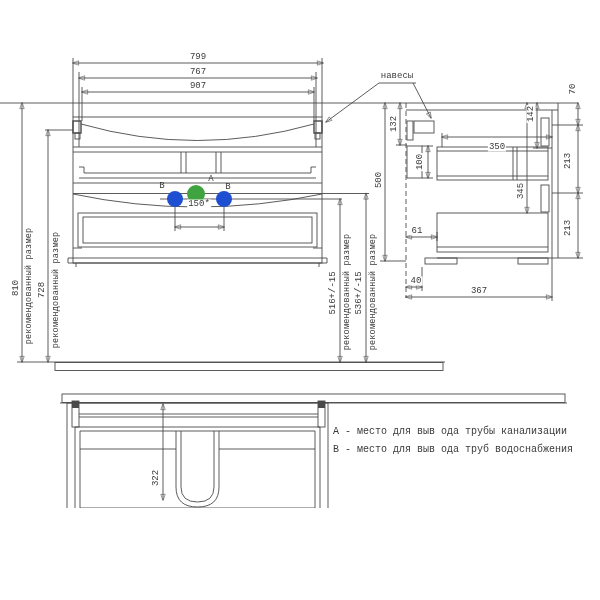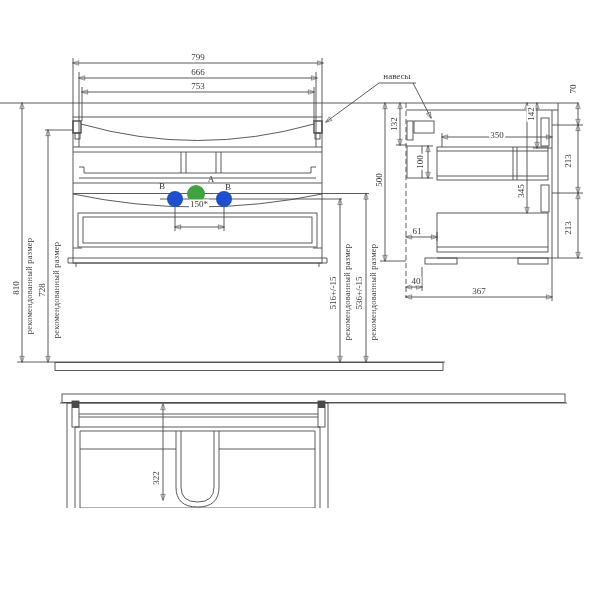--- a/index.html
+++ b/index.html
@@ -1,17 +1,17 @@
 <!DOCTYPE html>
 <html><head>
 <meta charset="utf-8">
 <style>
   html,body{margin:0;padding:0;background:#fff;}
   .wrap{position:relative;width:600px;height:508px;background:#ffffff;overflow:hidden;
-        font-family:Liberation Serif, serif;color:#3a3a3a;}
+        font-family:Liberation Mono, monospace;color:#3a3a3a;}
   svg{position:absolute;left:0;top:0;}
   .lw line,.lw path,.lw rect{stroke:#4a4a4a;stroke-width:0.9;fill:none;}
   .lw .dash{stroke-dasharray:5 3;}
   .lw .fillc{fill:#4a4a4a;stroke:none;}
   .lw .b{stroke-width:1.4;}
   .t{position:absolute;transform:translate(-50%,-50%);font-size:9px;line-height:1;
      white-space:nowrap;color:#3a3a3a;background:#fff;padding:0 1px;}
   .v{transform:translate(-50%,-50%) rotate(-90deg);}
   .note{font-size:8.5px;letter-spacing:.2px;}
   .leg{transform:translate(0,-50%);font-size:10px;background:transparent;}
@@ -183,49 +183,51 @@
     <line x1="170" y1="532" x2="182" y2="532" marker-end="url(#ar)"></line>
     <line x1="214" y1="532" x2="226" y2="532" marker-start="url(#ar)"></line>
   </g>
 
   <circle cx="175" cy="199" r="8" stroke="none" fill="#1d4fd0"></circle>
   <circle cx="224" cy="199" r="8" stroke="none" fill="#1d4fd0"></circle>
   <circle cx="196" cy="194" r="9" stroke="none" fill="#3fa43f"></circle>
 </svg>
 
 <div class="t" style="left:198px;top:57px">799</div>
-<div class="t" style="left:198px;top:72px">666</div>
-<div class="t" style="left:198px;top:86px">753</div>
+<div class="t" style="left:198px;top:72px">767</div>
+<div class="t" style="left:198px;top:86px">907</div>
 <div class="t" style="left:199px;top:204px">150*</div>
 
 <div class="t v" style="left:16px;top:288px">810</div>
 <div class="t v note" style="left:29px;top:286px">рекомендованный размер</div>
 <div class="t v" style="left:42px;top:290px">728</div>
 <div class="t v note" style="left:56px;top:290px">рекомендованный размер</div>
 
 <div class="t v" style="left:333px;top:293px">516+/-15</div>
 <div class="t v note" style="left:347px;top:292px">рекомендованный размер</div>
 <div class="t v" style="left:359px;top:293px">536+/-15</div>
 <div class="t v note" style="left:373px;top:292px">рекомендованный размер</div>
 <div class="t v" style="left:379px;top:180px">500</div>
 
 <div class="t pt" style="left:211px;top:179px">A</div>
 <div class="t pt" style="left:162px;top:186px">B</div>
 <div class="t pt" style="left:228px;top:187px">B</div>
 
 <div class="t" style="left:397px;top:76px">навесы</div>
 <div class="t v" style="left:394px;top:124px">132</div>
 <div class="t v" style="left:420px;top:162px">100</div>
-<div class="t" style="left:497px;top:135px">350</div>
+<div class="t" style="left:497px;top:147px">350</div>
 <div class="t v" style="left:531px;top:114px">142</div>
 <div class="t v" style="left:573px;top:89px">70</div>
 <div class="t v" style="left:568px;top:161px">213</div>
 <div class="t v" style="left:568px;top:228px">213</div>
 <div class="t v" style="left:521px;top:191px">345</div>
 <div class="t" style="left:417px;top:231px">61</div>
 <div class="t" style="left:416px;top:281px">40</div>
 <div class="t" style="left:479px;top:291px">367</div>
 
 <div class="t v" style="left:156px;top:478px">322</div>
 <div class="t" style="left:197px;top:520px">99</div>
 
+<div class="t leg" style="left:332px;top:432px">A - место для выв ода трубы канализации</div>
+<div class="t leg" style="left:332px;top:450px">B - место для выв ода труб водоснабжения</div>
 
 </div>
 
 </body></html>

